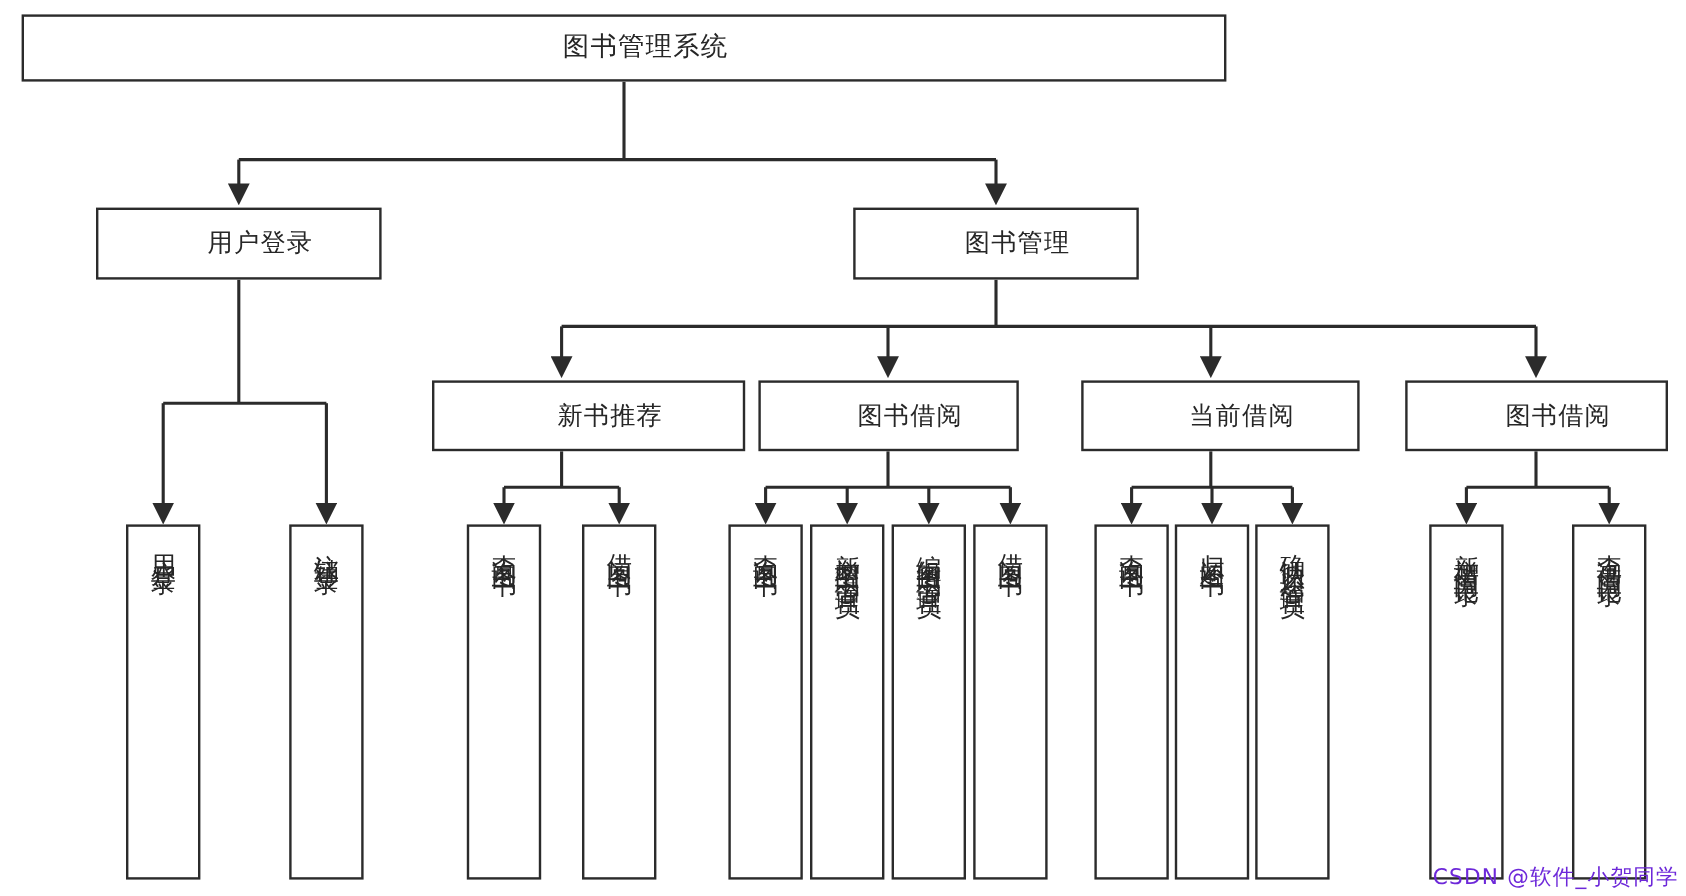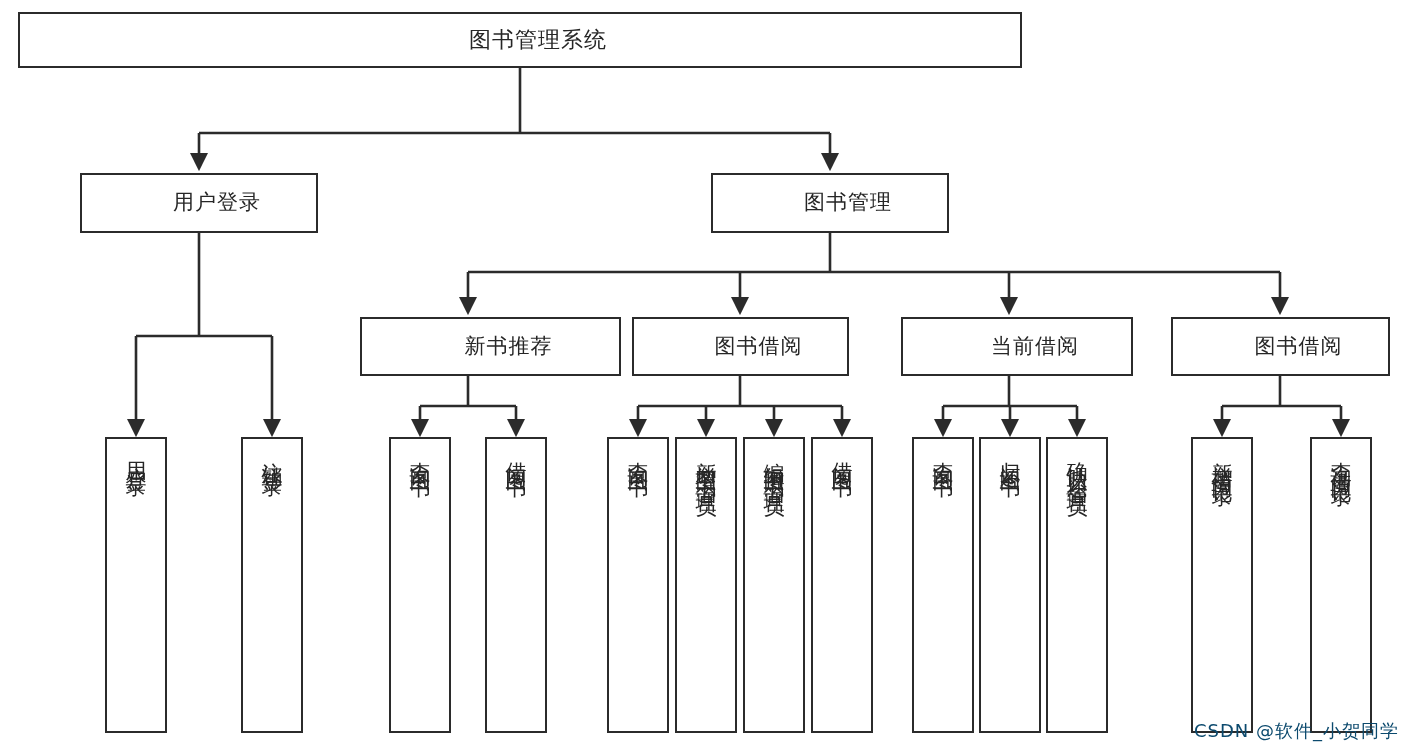--- a/index.html
+++ b/index.html
@@ -56,21 +56,21 @@
   }
   .node .lbl {
     display: block;
     white-space: nowrap;
   }
   .watermark {
     position: absolute;
     right: 6px;
     bottom: 4px;
     font-size: 18px;
-    color: #0c4a6e;
+    color: #6d28d9;
     letter-spacing: 1px;
     white-space: nowrap;
     user-select: none;
   }
 </style>
 </head>
 <body>
 
 <div id="canvas">
 

